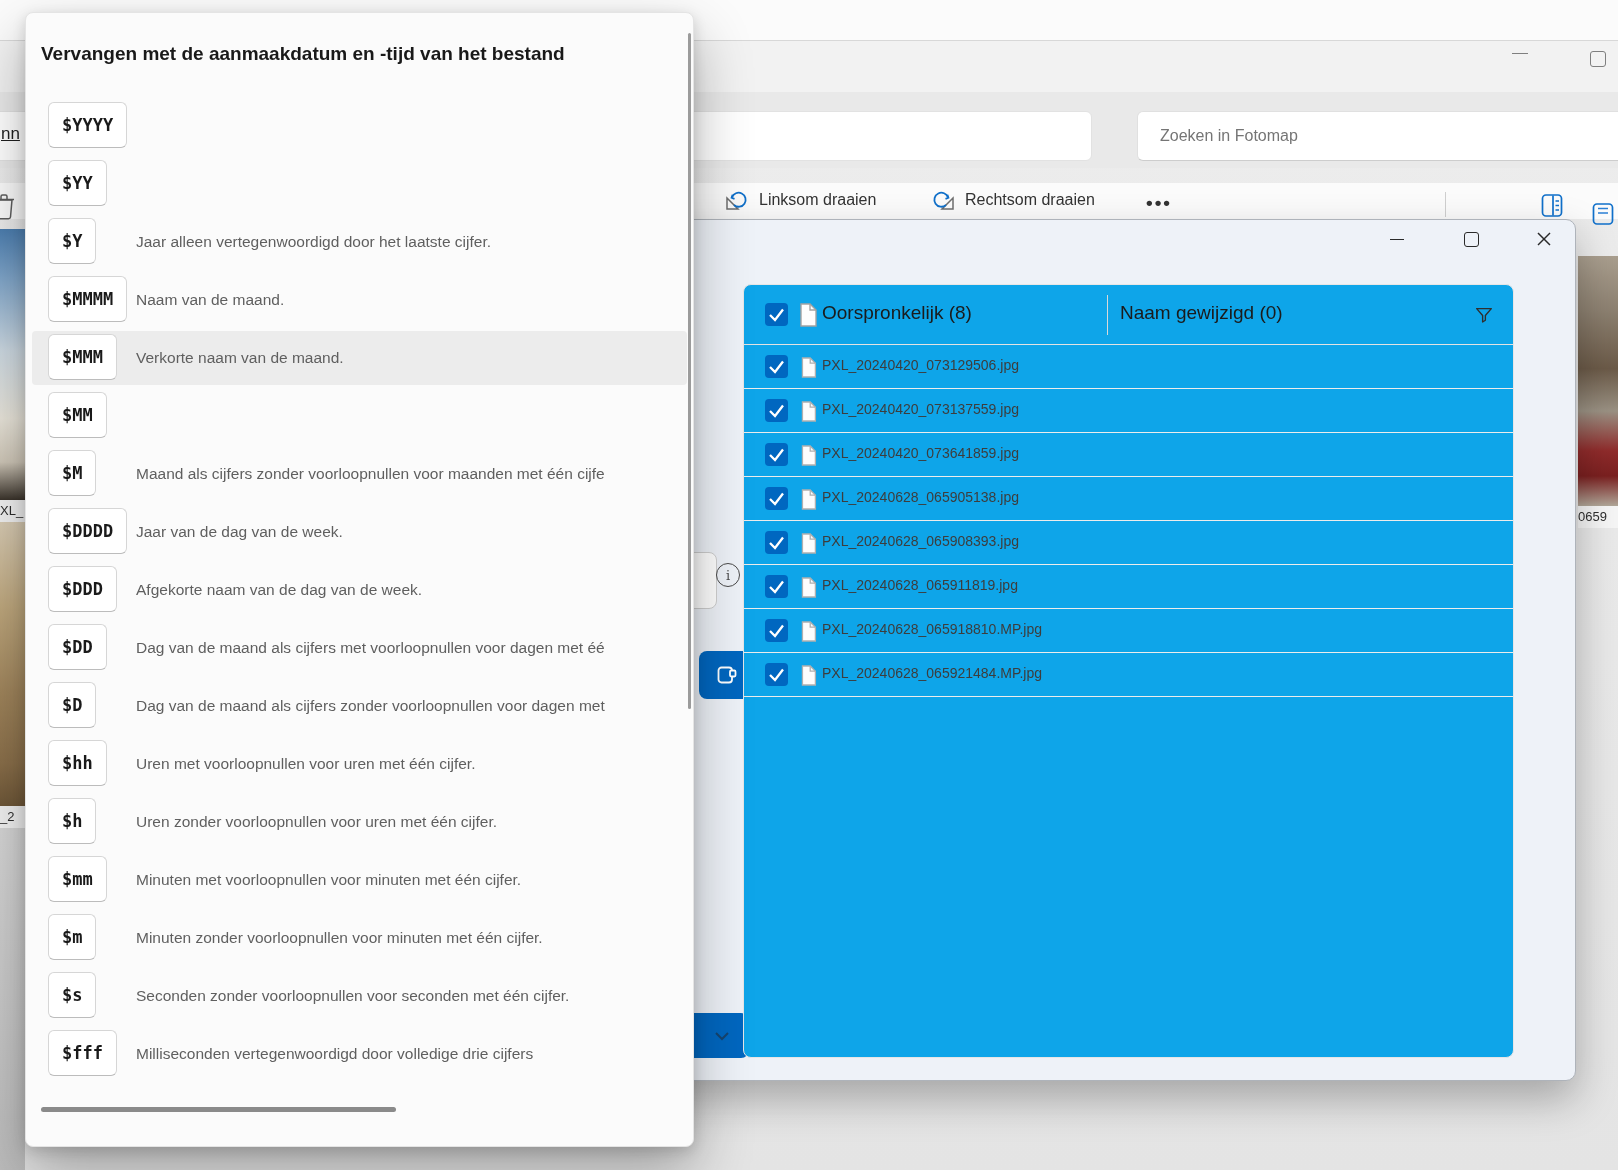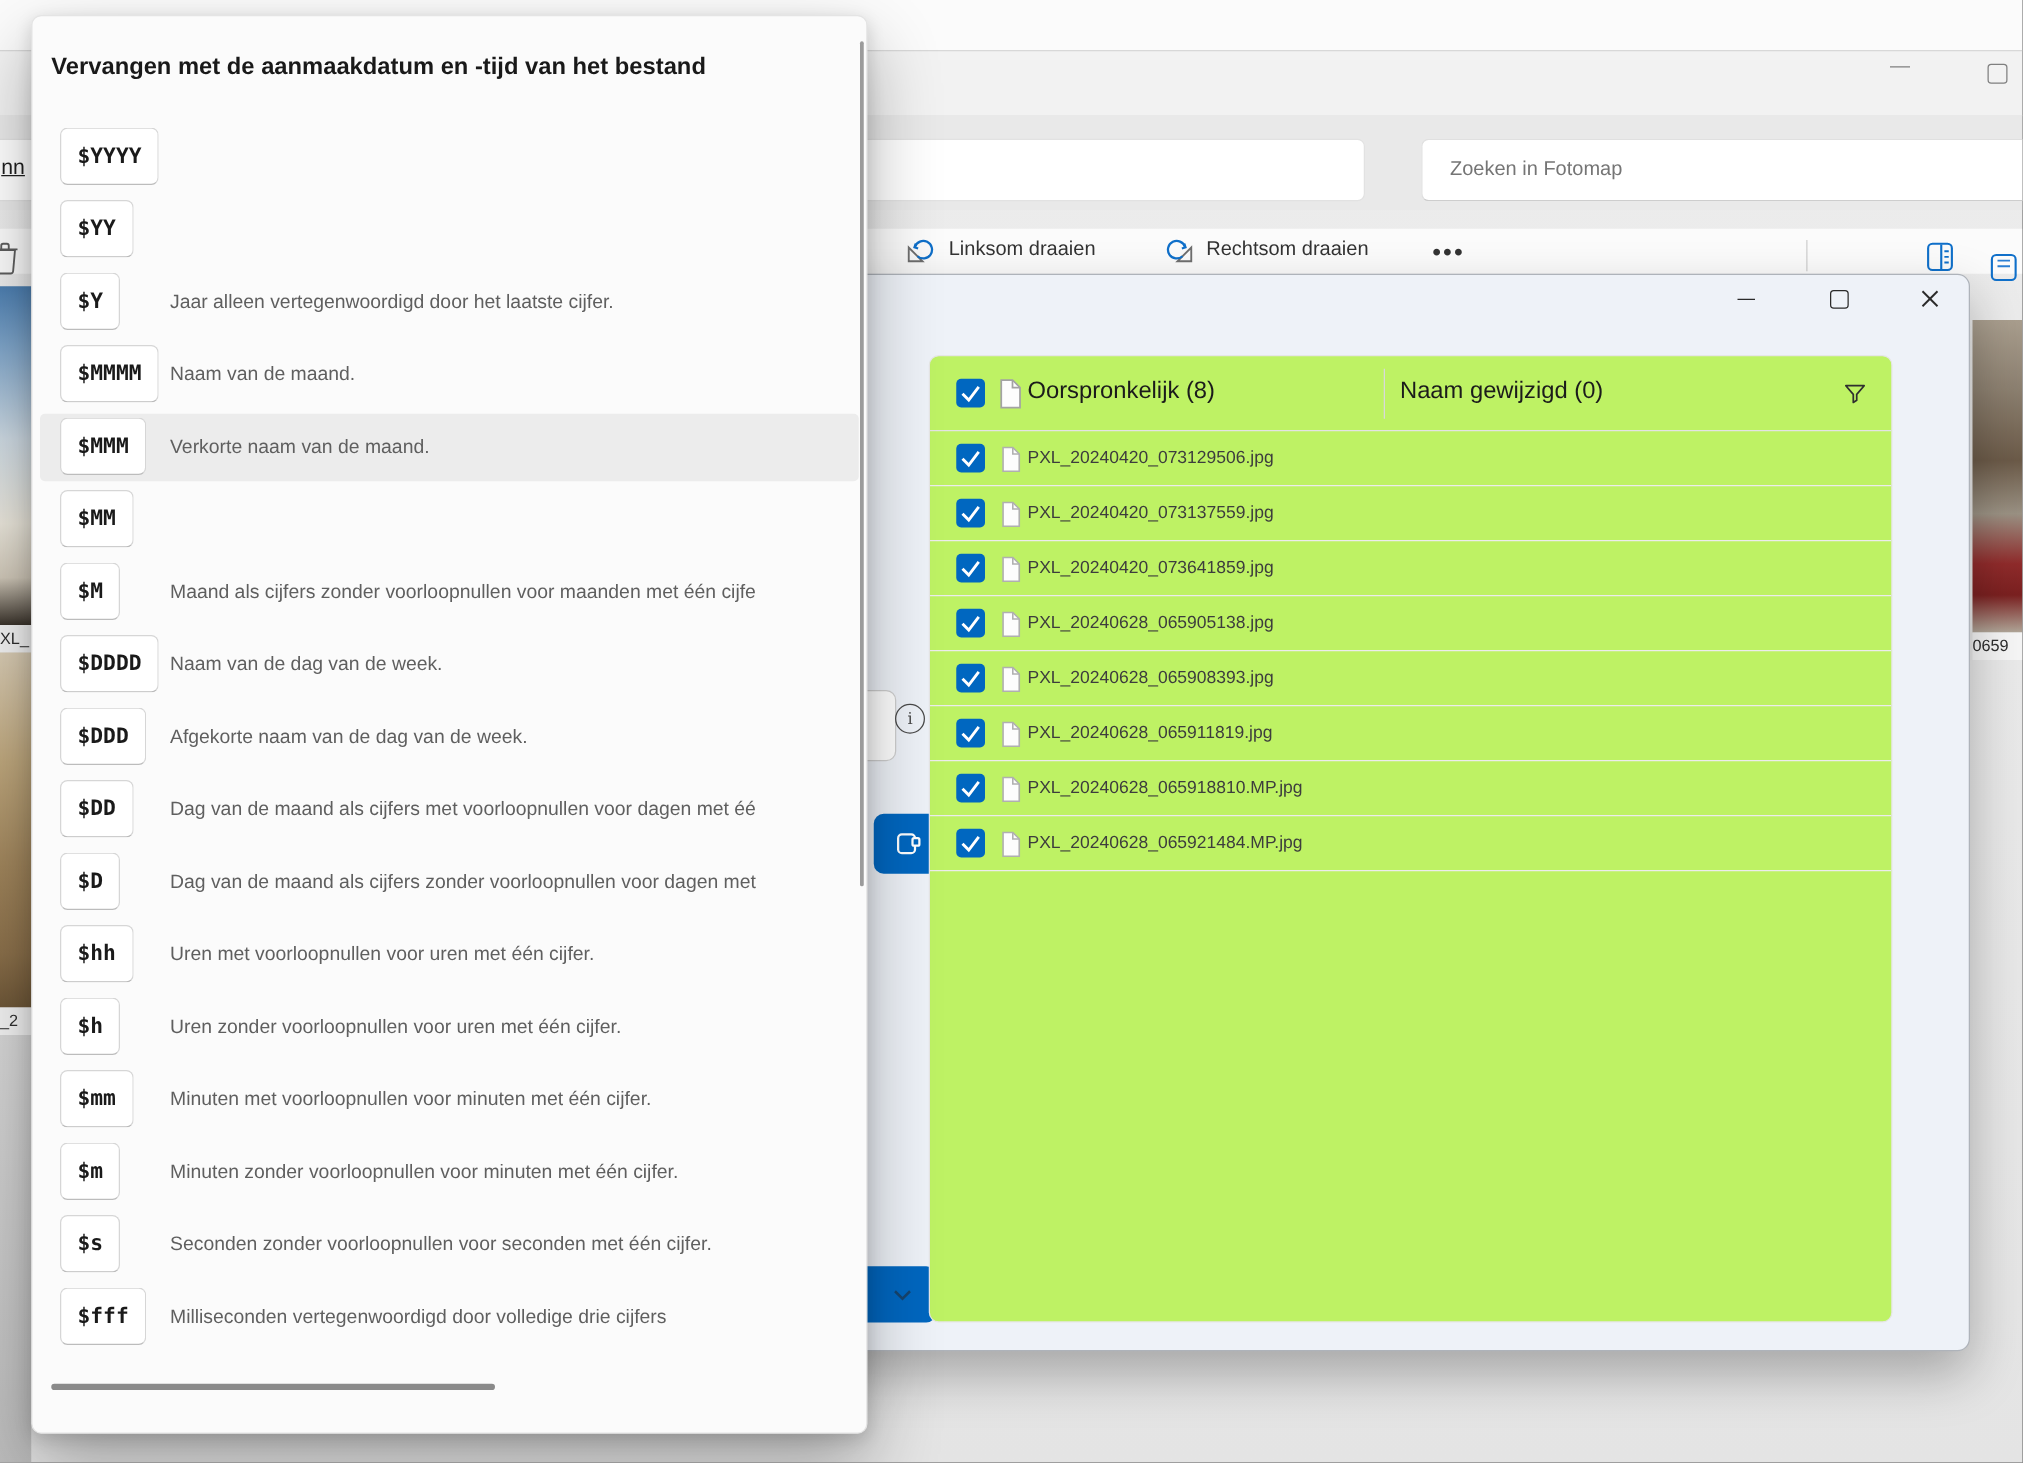--- a/index.html
+++ b/index.html
@@ -29,21 +29,21 @@
   .thumb-label{position:absolute;background:#f2f2f2;color:#2e2e2e;font-size:13px;line-height:22px;white-space:nowrap;overflow:hidden;}
   .t-sky{background:linear-gradient(180deg,#4c7eb0 0%,#7fa5c9 18%,#cdd9e2 45%,#e9e5da 70%,#cfc7b8 86%,#3a332b 100%);}
   .t-tan{background:linear-gradient(180deg,#d8cbb3 0%,#bfa87e 30%,#a0855c 60%,#8a6f4a 85%,#6e5738 100%);}
   .t-hall{background:linear-gradient(180deg,#a99e8e 0%,#8c8070 22%,#6b5a48 45%,#9a9183 62%,#8f2b2b 78%,#7a2020 88%,#b0a698 100%);}
   
   .dialog{position:absolute;left:650px;top:219px;width:924px;height:860px;background:#eef2f8;
     border:1px solid #aeb3ba;border-radius:10px;box-shadow:0 18px 42px rgba(0,0,0,.28);}
   .dlg-btn{position:absolute;display:flex;align-items:center;justify-content:center;width:30px;height:26px;}
   .dlg-min{width:14px;border-top:1.6px solid #2a2a2a;}
   .dlg-max{width:13px;height:13px;border:1.5px solid #2a2a2a;border-radius:3px;}
-  .list-panel{position:absolute;left:92px;top:64px;width:771px;height:774px;background:#bef264;
+  .list-panel{position:absolute;left:92px;top:64px;width:771px;height:774px;background:#0ea5e9;
     border:1px solid #e6e6e6;border-radius:8px;box-sizing:border-box;overflow:hidden;}
   .list-header{position:relative;height:59px;border-bottom:1px solid #e3e3e3;}
   .hdr-label{position:absolute;top:17px;font-size:19px;color:#1b1b1b;white-space:nowrap;}
   .hdr-divider{position:absolute;left:363px;top:10px;width:1px;height:40px;background:#d9d9d9;}
   .checkbox{position:absolute;width:23px;height:23px;background:#0067c0;border-radius:4px;}
   .file-row{position:relative;height:43px;border-bottom:1px solid #ececec;}
   .file-name{position:absolute;left:78px;top:12px;font-size:14px;color:#3d3d3d;white-space:nowrap;}
   .doc-icon{position:absolute;}
   .blue-btn{position:absolute;background:#0067c0;border-radius:8px;}
   .input-sliver{position:absolute;left:22px;top:332px;width:44px;height:57px;background:#fff;
@@ -317,21 +317,21 @@
         </div>
         <div class="token-row">
           <div class="token-chip">$MM</div>
         </div>
         <div class="token-row">
           <div class="token-chip">$M</div>
           <div class="token-desc">Maand als cijfers zonder voorloopnullen voor maanden met één cijfe</div>
         </div>
         <div class="token-row">
           <div class="token-chip">$DDDD</div>
-          <div class="token-desc">Naam van de dag van de week.</div>
+          <div class="token-desc">Jaar van de dag van de week.</div>
         </div>
         <div class="token-row">
           <div class="token-chip">$DDD</div>
           <div class="token-desc">Afgekorte naam van de dag van de week.</div>
         </div>
         <div class="token-row">
           <div class="token-chip">$DD</div>
           <div class="token-desc">Dag van de maand als cijfers met voorloopnullen voor dagen met éé</div>
         </div>
         <div class="token-row">

